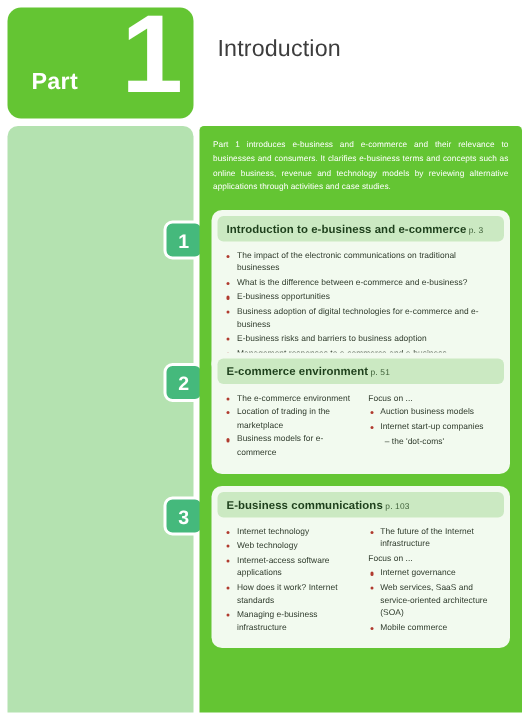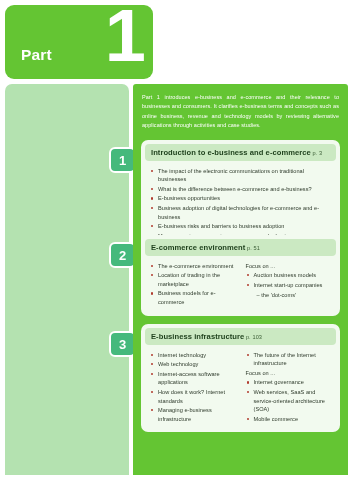--- a/index.html
+++ b/index.html
@@ -17,21 +17,21 @@
     height: 480px;
     background: #ffffff;
     overflow: hidden;
   }
 
   
   .part-tab {
     position: absolute;
     left: 5px;
     top: 5px;
-    width: 148px;
+    width: 124px;
     height: 74px;
     background: #64c533;
     border-radius: 9px;
     color: #ffffff;
   }
   .part-word {
     position: absolute;
     left: 16px;
     bottom: 17px;
     font-size: 15.5px;
@@ -176,20 +176,21 @@
 </style>
 </head>
 <body>
 
 <div class="page">
 
   <div class="part-tab">
     <span class="part-word">Part</span>
     <span class="part-number">1</span>
   </div>
+  <div class="part-title">Introduction</div>
 
   <div class="left-column" id="rail">
       <div class="chapter-badge" style="top: 63px;">1</div>
       <div class="chapter-badge" style="top: 158px;">2</div>
       <div class="chapter-badge" style="top: 247px;">3</div>
     </div>
 
   <div class="right-panel">
     <div class="intro-text">Part 1 introduces e-business and e-commerce and their relevance to businesses and consumers. It clarifies e-business terms and concepts such as online business, revenue and technology models by reviewing alternative applications through activities and case studies.</div>
     <div id="cards">
@@ -222,21 +223,21 @@
               <div class="focus-label">Focus on ...</div>
               <ul class="bullets">
                 <li>Auction business models</li>
                 <li>Internet start-up companies</li>
                 <li class="nodot">– the 'dot-coms'</li>
               </ul>
             </div>
           </div>
         </div>
         <div class="chapter-card" style="top: 240px;">
-          <div class="card-head"><span>E-business infrastructure</span><span class="pg"> p. 103</span></div>
+          <div class="card-head"><span>E-business communications</span><span class="pg"> p. 103</span></div>
           <div class="card-body">
             <div class="col">
               <ul class="bullets">
                 <li>Internet technology</li>
                 <li>Web technology</li>
                 <li>Internet-access software applications</li>
                 <li>How does it work? Internet standards</li>
                 <li>Managing e-business infrastructure</li>
               </ul>
             </div>

